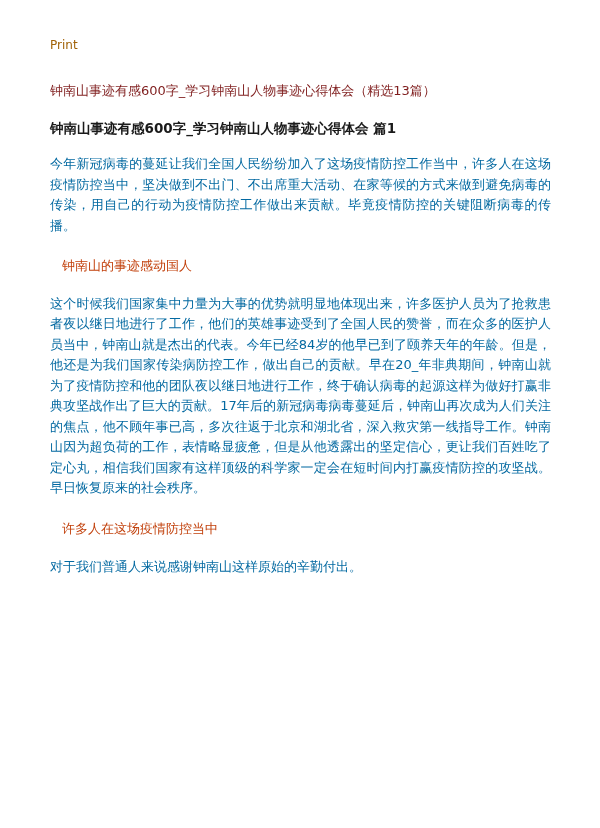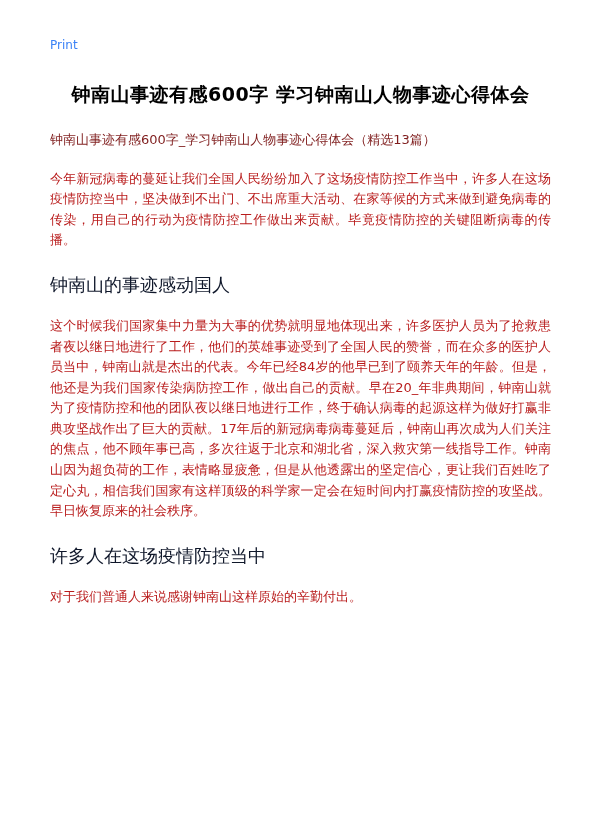--- a/index.html
+++ b/index.html
@@ -14,21 +14,21 @@
   }
   .page {
     width: 600px;
     min-height: 828px;
     margin: 0 auto;
     background: #ffffff;
     padding: 34px 49px 30px 50px;
   }
   .print-link {
     font-size: 12px;
-    color: #3b82f6;
+    color: #a16207;
     margin: 0 0 30px 0;
     display: inline-block;
     cursor: pointer;
   }
   h1.doc-title {
     font-size: 19px;
     line-height: 1.3;
     font-weight: bold;
     color: #000000;
     text-align: center;
@@ -44,40 +44,40 @@
     font-size: 13.5px;
     font-weight: bold;
     color: #1a1a1a;
     margin: 20px 0 16px 0;
   }
   p.body-para {
     font-size: 13px;
     line-height: 1.58;
     margin: 0 0 17px 0;
     text-align: justify;
-    color: #b91c1c;
+    color: #0369a1;
   }
   p.sub-heading {
-    font-size: 18px;
+    font-size: 13px;
     line-height: 1.58;
-    margin: 20px 0 17px 0;
-    color: #0f172a;
+    margin: 20px 0 17px 12px;
+    color: #c2410c;
   }
 </style>
 </head>
 <body>
 
 <div class="page">
 
   <span class="print-link">Print</span>
 
-  <h1 class="doc-title">钟南山事迹有感600字 学习钟南山人物事迹心得体会</h1>
 
   <p class="doc-subtitle">钟南山事迹有感600字_学习钟南山人物事迹心得体会（精选13篇）</p>
 
+  <div class="sec-heading">钟南山事迹有感600字_学习钟南山人物事迹心得体会 篇1</div>
 
   <p class="body-para">今年新冠病毒的蔓延让我们全国人民纷纷加入了这场疫情防控工作当中，许多人在这场疫情防控当中，坚决做到不出门、不出席重大活动、在家等候的方式来做到避免病毒的传染，用自己的行动为疫情防控工作做出来贡献。毕竟疫情防控的关键阻断病毒的传播。</p>
 
   <p class="sub-heading">钟南山的事迹感动国人</p>
 
   <p class="body-para">这个时候我们国家集中力量为大事的优势就明显地体现出来，许多医护人员为了抢救患者夜以继日地进行了工作，他们的英雄事迹受到了全国人民的赞誉，而在众多的医护人员当中，钟南山就是杰出的代表。今年已经84岁的他早已到了颐养天年的年龄。但是，他还是为我们国家传染病防控工作，做出自己的贡献。早在20_年非典期间，钟南山就为了疫情防控和他的团队夜以继日地进行工作，终于确认病毒的起源这样为做好打赢非典攻坚战作出了巨大的贡献。17年后的新冠病毒病毒蔓延后，钟南山再次成为人们关注的焦点，他不顾年事已高，多次往返于北京和湖北省，深入救灾第一线指导工作。钟南山因为超负荷的工作，表情略显疲惫，但是从他透露出的坚定信心，更让我们百姓吃了定心丸，相信我们国家有这样顶级的科学家一定会在短时间内打赢疫情防控的攻坚战。早日恢复原来的社会秩序。</p>
 
   <p class="sub-heading">许多人在这场疫情防控当中</p>
 
 

